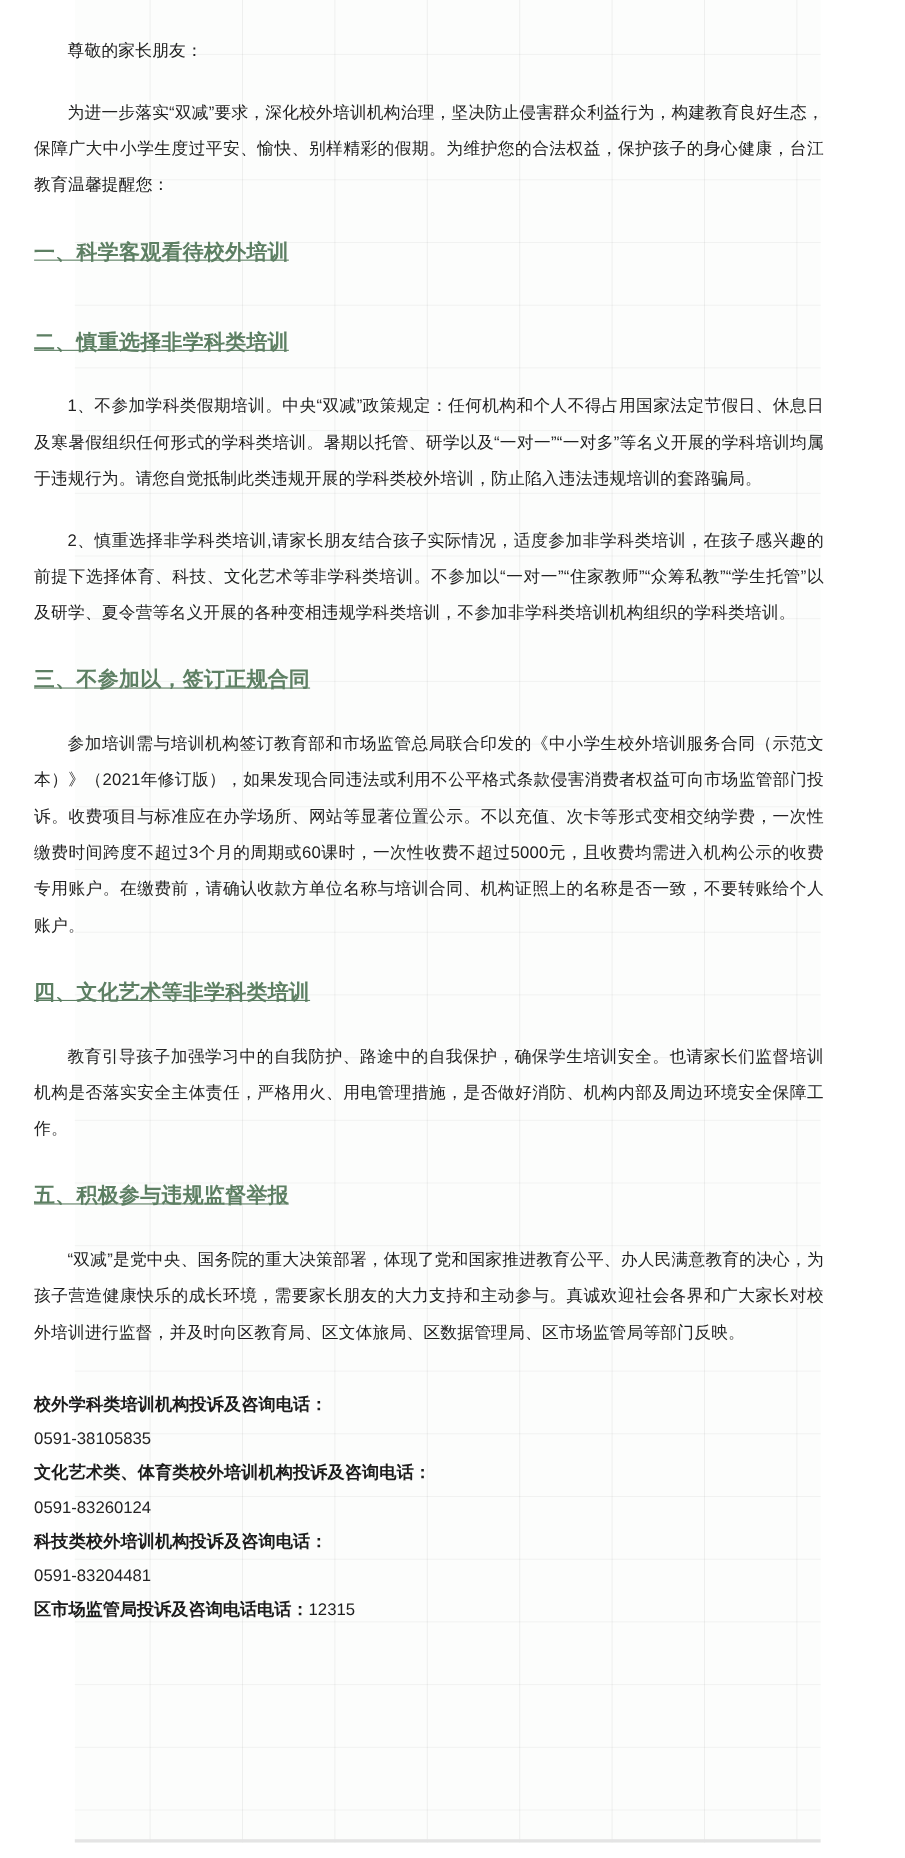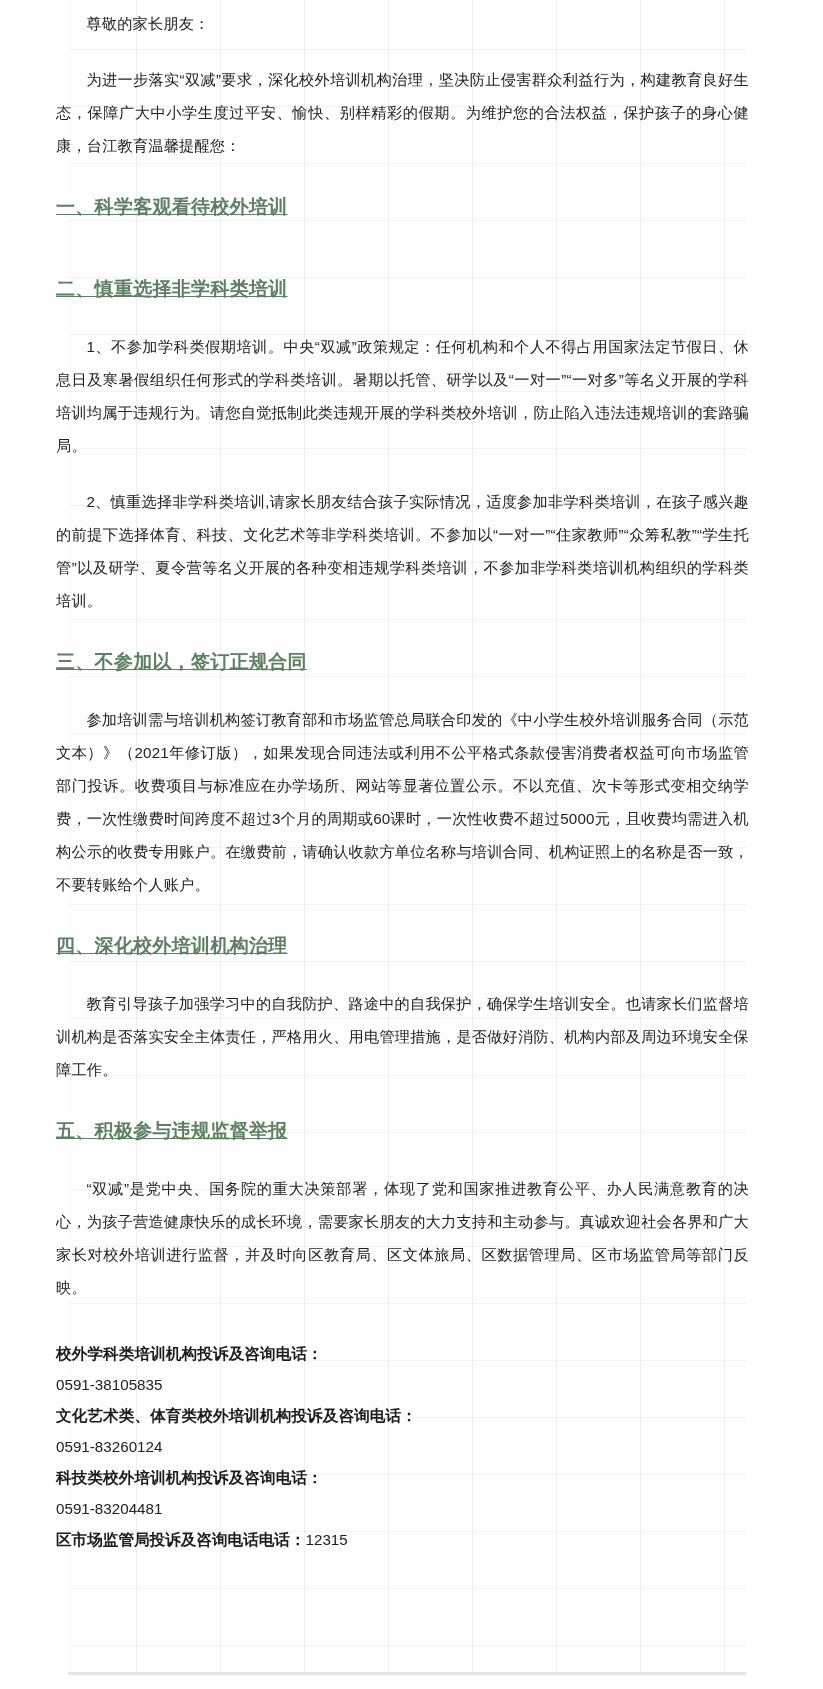--- a/index.html
+++ b/index.html
@@ -47,22 +47,22 @@
   
   #article {
     position: absolute;
     left: 0;
     top: 0;
     width: 823px;
     padding: 0;
     box-sizing: border-box;
   }
   .content {
-    margin: 0 74px 0 56px;
-    padding-top: 7px;
+    margin: 0 74px 0 31px;
+    padding-top: 30px;
   }
 
   p.body {
     margin: 0 0 4px 0;
     font-size: 15.2px;
     line-height: 33px;
     color: #222222;
     text-indent: 2em;
     text-align: justify;
     letter-spacing: 0.2px;
@@ -141,21 +141,21 @@
     <p class="body">2、慎重选择非学科类培训,请家长朋友结合孩子实际情况，适度参加非学科类培训，在孩子感兴趣的前提下选择体育、科技、文化艺术等非学科类培训。不参加以“一对一”“住家教师”“众筹私教”“学生托管”以及研学、夏令营等名义开展的各种变相违规学科类培训，不参加非学科类培训机构组织的学科类培训。</p>
 
     <div class="gap-lg"></div>
 
     <h2 class="section">三、不参加以，签订正规合同</h2>
     <div class="gap-lg"></div>
     <p class="body">参加培训需与培训机构签订教育部和市场监管总局联合印发的《中小学生校外培训服务合同（示范文本）》（2021年修订版），如果发现合同违法或利用不公平格式条款侵害消费者权益可向市场监管部门投诉。收费项目与标准应在办学场所、网站等显著位置公示。不以充值、次卡等形式变相交纳学费，一次性缴费时间跨度不超过3个月的周期或60课时，一次性收费不超过5000元，且收费均需进入机构公示的收费专用账户。在缴费前，请确认收款方单位名称与培训合同、机构证照上的名称是否一致，不要转账给个人账户。</p>
 
     <div class="gap-lg"></div>
 
-    <h2 class="section">四、深化校外培训机构治理</h2>
+    <h2 class="section">四、文化艺术等非学科类培训</h2>
     <div class="gap-lg"></div>
     <p class="body">教育引导孩子加强学习中的自我防护、路途中的自我保护，确保学生培训安全。也请家长们监督培训机构是否落实安全主体责任，严格用火、用电管理措施，是否做好消防、机构内部及周边环境安全保障工作。</p>
 
     <div class="gap-lg"></div>
 
     <h2 class="section">五、积极参与违规监督举报</h2>
     <div class="gap-lg"></div>
     <p class="body tight">“双减”是党中央、国务院的重大决策部署，体现了党和国家推进教育公平、办人民满意教育的决心，为孩子营造健康快乐的成长环境，需要家长朋友的大力支持和主动参与。真诚欢迎社会各界和广大家长对校外培训进行监督，并及时向区教育局、区文体旅局、区数据管理局、区市场监管局等部门反映。</p>
 
     <div class="gap-lg"></div>

